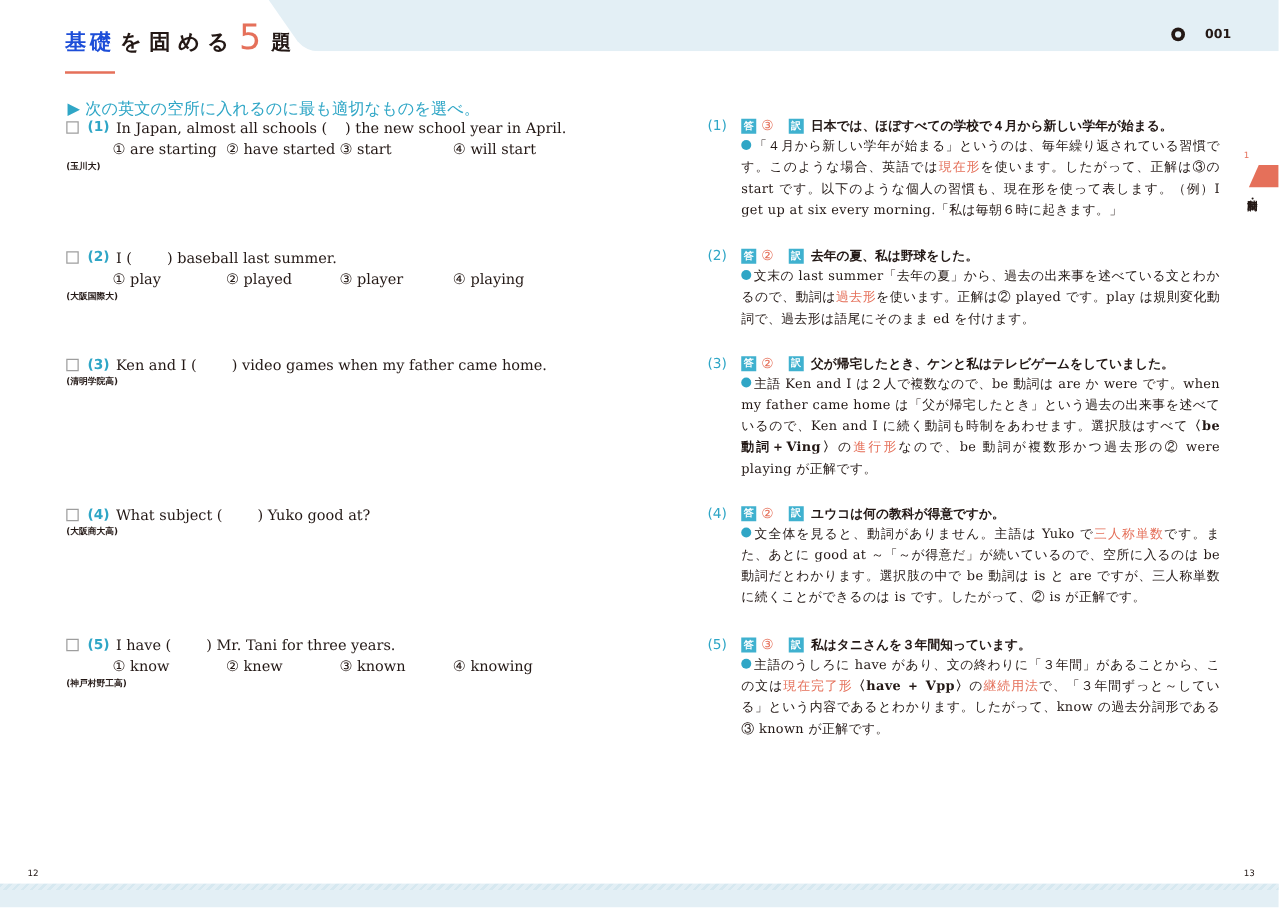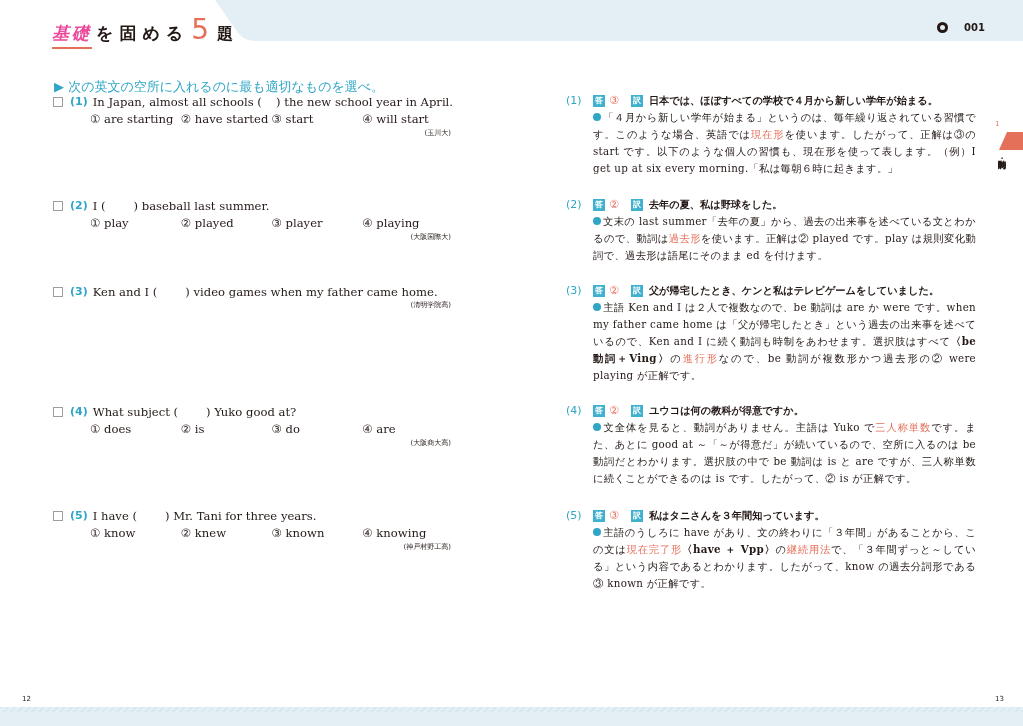--- a/index.html
+++ b/index.html
@@ -10,22 +10,22 @@
   .header-band {
     position: absolute; left: 0; top: 0; width: 1023px; height: 41px;
   }
   .header-band svg { position: absolute; left: 0; top: 0; }
 
   .page-heading {
     position: absolute; left: 52px; top: 16px; height: 30px;
     display: flex; align-items: baseline;
     font-family: "DejaVu Sans", sans-serif; font-weight: bold;
   }
-  .page-heading .accent { color: #ec4899; font-size: 17px; letter-spacing: 3px;
-    border-bottom: 2px solid #e5705a; padding-bottom: 2px; font-style: italic; }
+  .page-heading .accent { color: #1d4ed8; font-size: 17px; letter-spacing: 3px;
+    border-bottom: 2px solid #e5705a; padding-bottom: 12px; }
   .page-heading .dark { color: #231815; font-size: 17px; letter-spacing: 6px; margin-left: 4px; }
   .page-heading .num { color: #e5705a; font-size: 28px; font-weight: normal; margin: 0 8px 0 2px; line-height: 1; }
   .page-heading .last { color: #231815; font-size: 16px; }
 
   .audio-label {
     position: absolute; left: 937px; top: 22px;
     display: flex; align-items: center; gap: 16px;
     font-family: "DejaVu Sans", sans-serif; font-size: 10px; font-weight: bold; color: #231815;
   }
   .audio-label .disc {
@@ -45,21 +45,21 @@
   .question { position: absolute; left: 53px; width: 400px; }
   .q-line { display: flex; align-items: center; height: 17px; font-size: 11.6px; white-space: nowrap; }
   .q-check {
     width: 10px; height: 10px; border: 1px solid #9e9e9e; margin-right: 7px; flex: none; background: #fff;
   }
   .q-num { color: #2fa6c6; font-family: "DejaVu Sans", sans-serif; font-size: 11px; margin-right: 5px; font-weight: bold; }
   .q-blank { display: inline-block; width: 28px; }
   .choices { display: flex; margin-left: 37px; height: 18px; align-items: center; font-size: 11.6px; white-space: nowrap; }
   .choice { width: 93px; }
   .source {
-    text-align: right; font-family: "DejaVu Sans", sans-serif; font-size: 7px; font-weight: normal; margin-top: 0px; padding-right: 2px;
+    font-family: "DejaVu Sans", sans-serif; font-size: 7px; font-weight: bold; margin-top: 0px; padding-right: 2px;
   }
 
   
   .answer { position: absolute; left: 566px; width: 410px; }
   .a-head { display: flex; align-items: center; height: 17px; white-space: nowrap; }
   .a-num { color: #2fa6c6; font-family: "DejaVu Sans", sans-serif; font-size: 11px; width: 27px; }
   .a-badge {
     display: inline-block; width: 12px; height: 12px; background: #3fb1cf; color: #fff;
     font-family: "DejaVu Sans", sans-serif; font-size: 8px; font-weight: bold; text-align: center; line-height: 12px;
     margin-right: 4px;
@@ -160,26 +160,20 @@
 </div>
 
 <div class="question" style="top:403px;">
   <div class="q-line">
     <span class="q-check"></span>
     <span class="q-num">(4)</span>
     <span>What subject (</span>
     <span class="q-blank"></span>
     <span>) Yuko good at?</span>
   </div>
-  <div class="choices">
-    <span class="choice">① does</span>
-    <span class="choice">② is</span>
-    <span class="choice">③ do</span>
-    <span class="choice">④ are</span>
-  </div>
   <div class="source">(大阪商大高)</div>
 </div>
 
 <div class="question" style="top:507px;">
   <div class="q-line">
     <span class="q-check"></span>
     <span class="q-num">(5)</span>
     <span>I have (</span>
     <span class="q-blank"></span>
     <span>) Mr. Tani for three years.</span>

